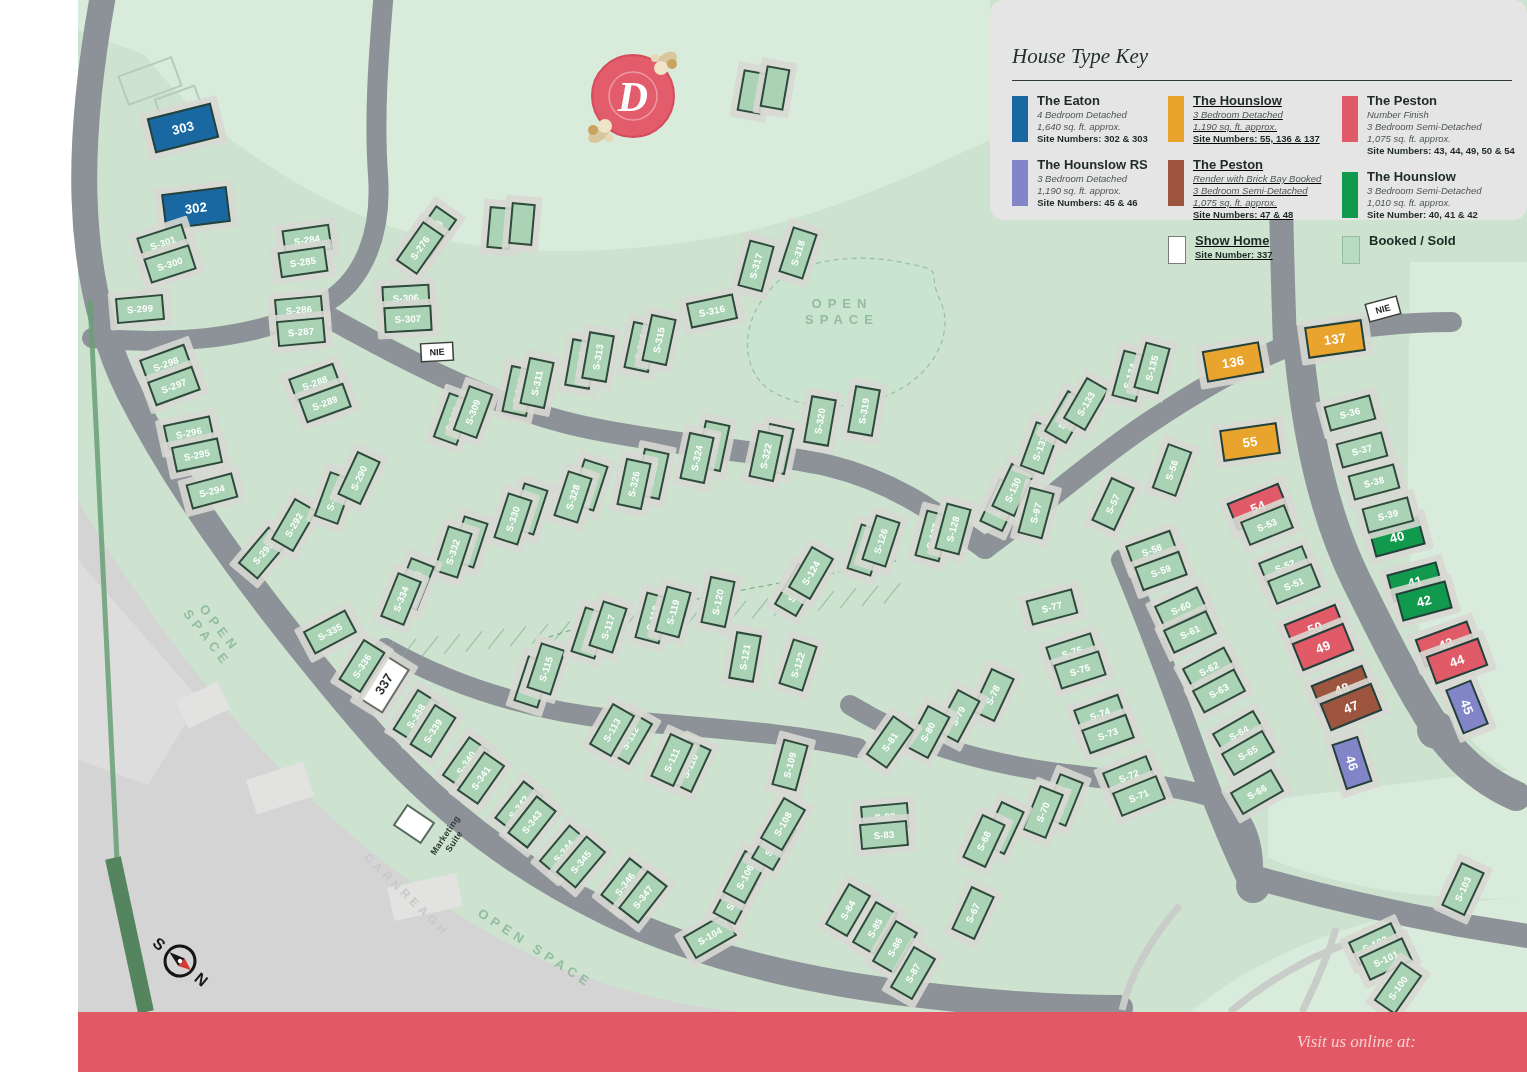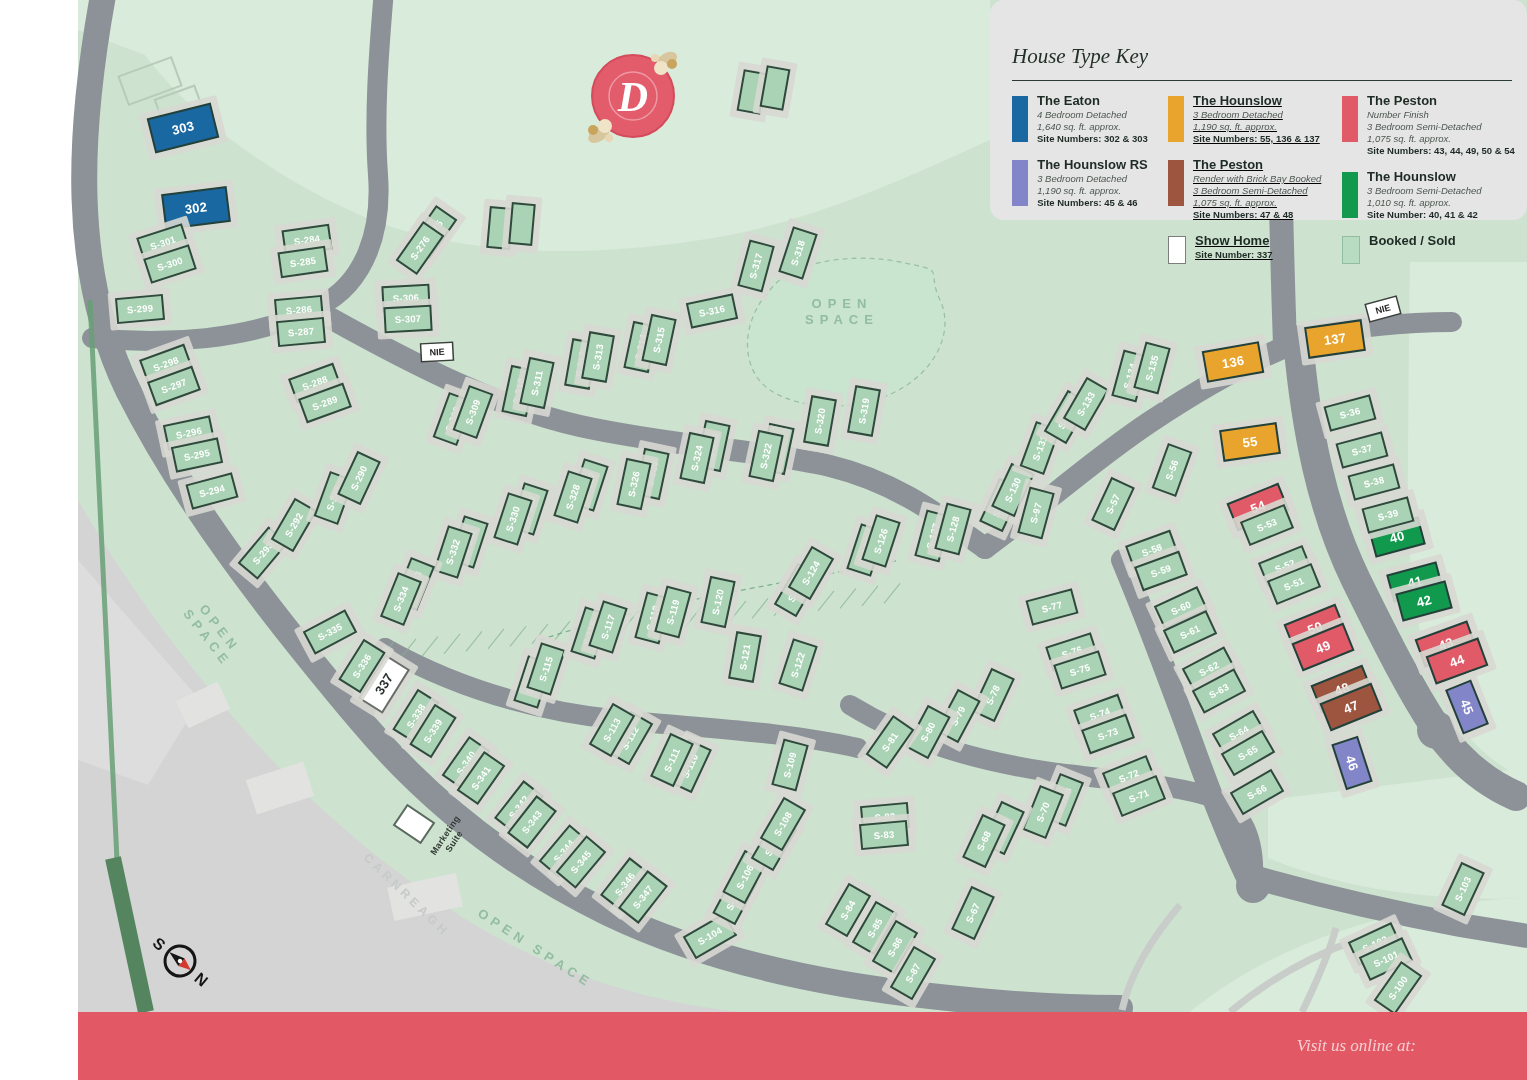--- a/index.html
+++ b/index.html
@@ -21,21 +21,21 @@
   #legend-rule{position:absolute;left:22px;top:80px;width:500px;height:1px;background:#2b3a32;}
   .lg-col{position:absolute;top:94px;display:flex;flex-direction:column;gap:13px;}
   .lg-entry{display:flex;}
   .lg-swatch{width:16px;height:46px;flex:0 0 auto;margin-top:2px;}
   .lg-swatch.small{height:26px;}
   .lg-text{margin-left:9px;}
   .lg-name{font-size:13px;font-weight:700;color:#1e2b25;line-height:1.15;}
   .lg-detail{font-size:9.5px;font-style:italic;color:#4c564f;line-height:1.25;}
   .lg-sites{font-size:9.5px;font-weight:700;color:#1e2b25;line-height:1.3;}
   
-  #banner{position:absolute;left:78px;right:0;top:1012px;height:68px;background:#e25965;
+  #banner{position:absolute;left:78px;right:0;top:1012px;height:60px;background:#e25965;
           display:flex;align-items:center;justify-content:flex-end;padding-right:97px;box-sizing:border-box;}
   #banner .prefix{font-family:"Liberation Serif",serif;font-style:italic;font-size:17px;
                   color:#f6cfd3;margin-right:14px;}
   #banner .url{font-size:26px;color:#ffffff;letter-spacing:.5px;}
   #banner .url .www{font-weight:400;}
   #banner .url .domain{font-weight:700;}
   #banner .url .tld{font-weight:300;color:#fbe9ea;}
 </style>
 </head>
 <body>

